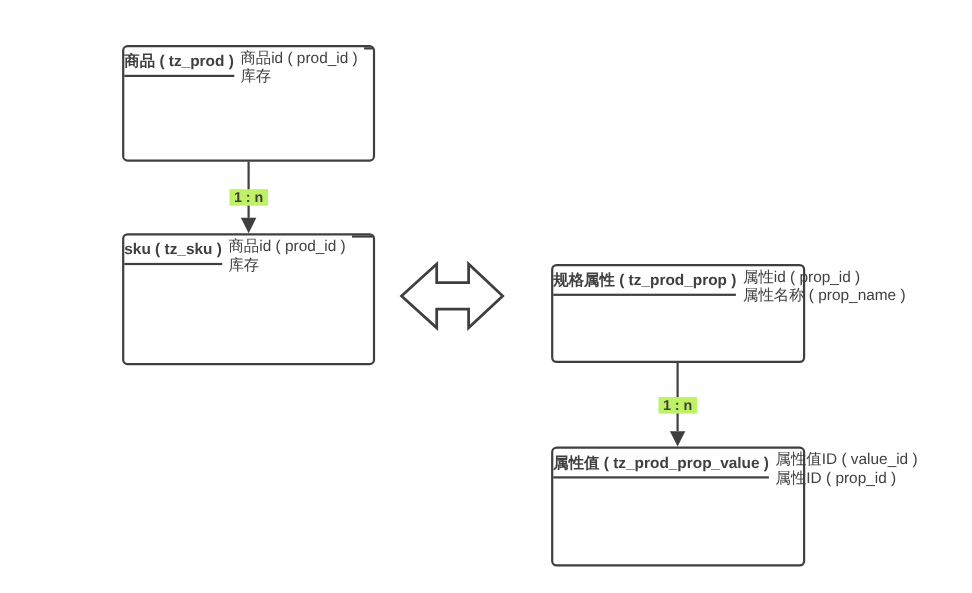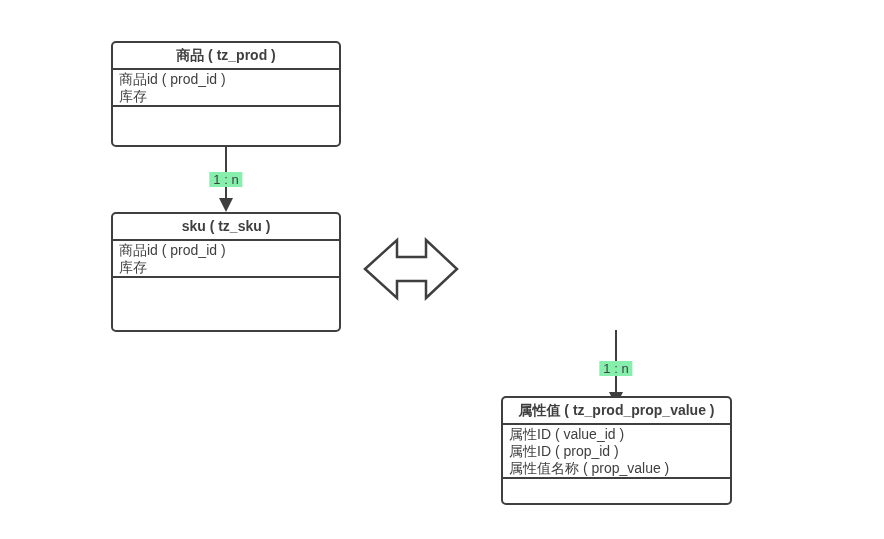--- a/index.html
+++ b/index.html
@@ -12,21 +12,21 @@
     color: #3f3f3f;
     overflow: hidden;
   }
   .etable {
     position: absolute;
     box-sizing: border-box;
     background: #ffffff;
     border: 2px solid #3f3f3f;
     border-radius: 5px;
     display: flex;
-    flex-direction: column;
+    flex-direction: row;
   }
   .etable .hdr {
     height: 25px;
     line-height: 25px;
     text-align: center;
     font-size: 14px;
     font-weight: bold;
     border-bottom: 2px solid #3f3f3f;
     white-space: nowrap;
   }
@@ -36,21 +36,21 @@
     line-height: 17px;
     white-space: nowrap;
   }
   .etable .ftr {
     flex: 1;
     border-top: 2px solid #3f3f3f;
   }
   #t-prod    { left: 111px; top: 41px;  width: 230px; height: 106px; }
   #t-sku     { left: 111px; top: 212px; width: 230px; height: 120px; }
   #t-prop    { left: 501px; top: 240px; width: 231px; height: 90px;  }
-  #t-propval { left: 501px; top: 396px; width: 231px; height: 109px; }
+  #t-propval { left: 501px; top: 406px; width: 231px; height: 109px; }
 
   .conn-line {
     position: absolute;
     width: 2px;
     background: #3f3f3f;
   }
   #c1-line { left: 225px; top: 147px; height: 51px; }
   #c2-line { left: 615px; top: 330px; height: 62px; }
 
   .conn-head {
@@ -59,25 +59,26 @@
     border-left: 7px solid transparent;
     border-right: 7px solid transparent;
     border-top: 14px solid #3f3f3f;
   }
   #c1-head { left: 219px; top: 198px; }
   #c2-head { left: 609px; top: 392px; }
 
   .conn-label {
     position: absolute;
     transform: translateX(-50%);
-    background: #86efac;
+    background: #bef264;
     padding: 0 4px;
     font-size: 13px;
     color: #3f3f3f;
     white-space: nowrap;
+    font-weight: bold;
   }
   #c1-label { left: 226px; top: 172px; }
   #c2-label { left: 616px; top: 361px; }
 
   #dbl-arrow {
     position: absolute;
     left: 363px;
     top: 237px;
   }
 </style>
@@ -105,28 +106,35 @@
       <div>商品id ( prod_id )</div>
       <div>库存</div>
     </div>
     <div class="ftr"></div>
   </div>
 
   <svg id="dbl-arrow" width="96" height="64" viewBox="0 0 96 64">
     <polygon points="2,32 34,3 34,20 63,20 63,3 94,32 63,61 63,44 34,44 34,61" fill="#ffffff" stroke="#3f3f3f" stroke-width="2.5" stroke-linejoin="miter"></polygon>
   </svg>
 
+  <div class="etable" id="t-prop">
+    <div class="hdr">规格属性 ( tz_prod_prop )</div>
+    <div class="body">
+      <div>属性id ( prop_id )</div>
+      <div>属性名称 ( prop_name )</div>
+    </div>
+    <div class="ftr"></div>
+  </div>
 
   <div class="conn-line" id="c2-line"></div>
   <div class="conn-head" id="c2-head"></div>
   <div class="conn-label" id="c2-label">1 : n</div>
 
   <div class="etable" id="t-propval">
     <div class="hdr">属性值 ( tz_prod_prop_value )</div>
     <div class="body">
-      <div>属性ID ( value_id )</div>
+      <div>属性值ID ( value_id )</div>
       <div>属性ID ( prop_id )</div>
-      <div>属性值名称 ( prop_value )</div>
     </div>
     <div class="ftr"></div>
   </div>
 
 </div>
 
 </body></html>

